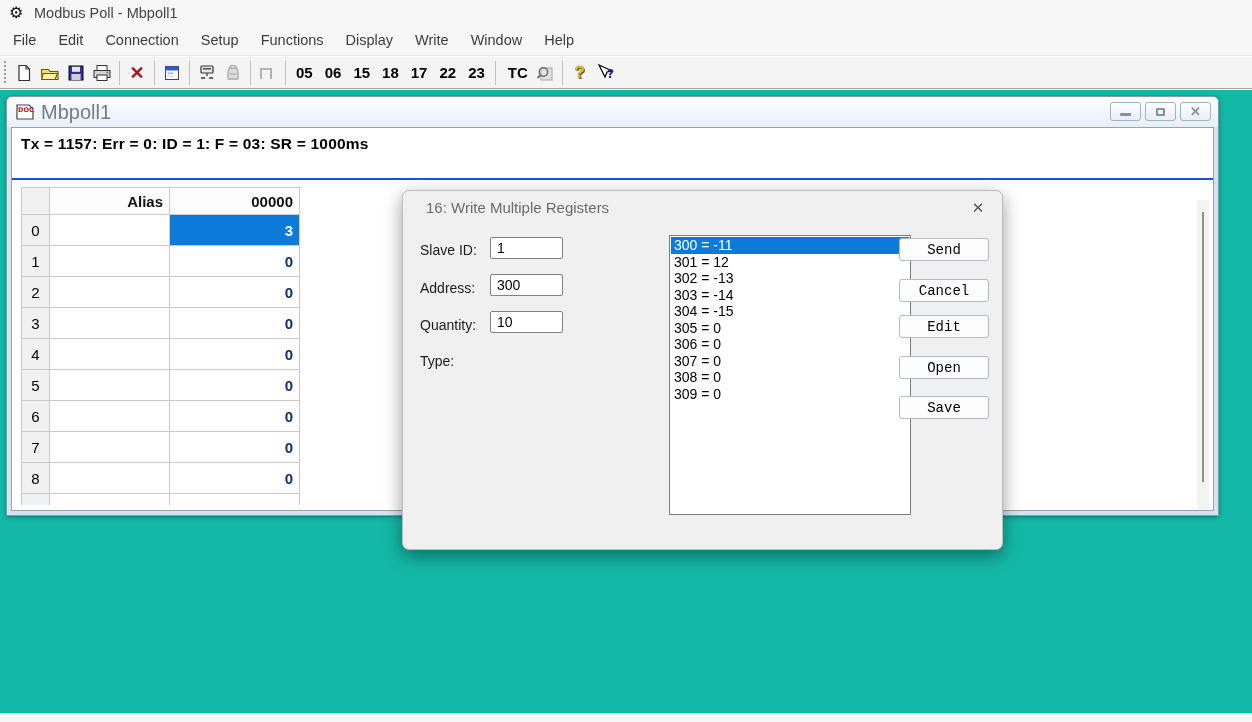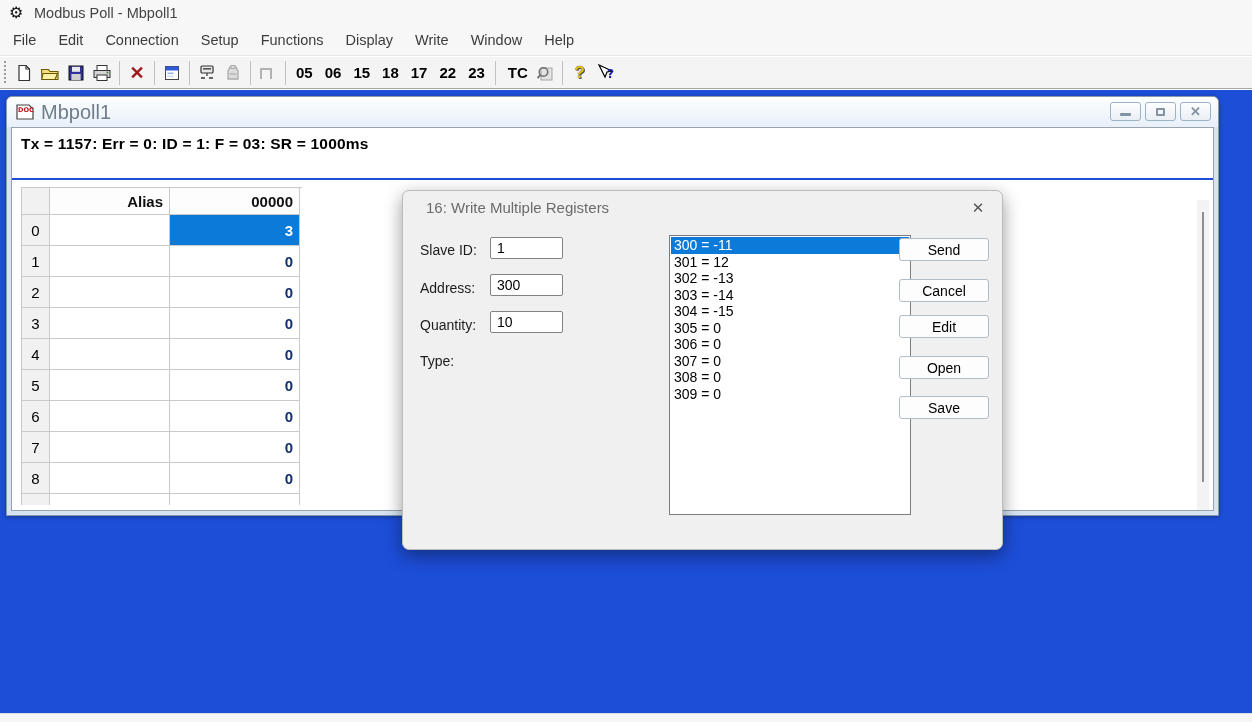--- a/index.html
+++ b/index.html
@@ -28,21 +28,21 @@
     background:repeating-linear-gradient(#9a9a9a 0 2px, transparent 2px 4px);
     background-size:2px 100%; background-repeat:no-repeat; background-position:1px 0; }
   .tbtn { width:26px; height:26px; display:flex; align-items:center; justify-content:center; }
   .tsep { width:1px; height:24px; background:#c2c2c2; margin:0 4px; }
   .tnum { font-size:15px; font-weight:bold; color:#000; padding:0 6px; }
   .tc { font-size:15px; font-weight:bold; color:#000; padding:0 4px 0 8px; }
   .red-x { color:#9e1a1a; font-size:18px; font-weight:bold; line-height:20px; }
   .qhelp { font-size:17px; font-weight:bold; color:#e6c619; text-shadow:0 0 1px #000, 1px 1px 0 #555; }
 
   
-  .mdi { position:absolute; top:90px; left:0; right:0; height:623px; background:#1d4ed8; }
+  .mdi { position:absolute; top:90px; left:0; right:0; height:623px; background:#14b8a6; }
 
   .child { position:absolute; left:6px; top:6px; width:1213px; height:420px;
     background:#d5e3f3; border:1px solid #8799ab; border-radius:6px 6px 0 0;
     box-shadow:0 1px 4px rgba(0,0,0,.35); }
   .child-titlebar { position:absolute; top:0; left:0; right:0; height:30px;
     border-radius:5px 5px 0 0;
     background:linear-gradient(#fdfeff, #e7eff8);
     display:flex; align-items:center; padding-left:8px; }
   .doc-icon { width:20px; height:18px; margin-right:6px; }
   .child-title { font-size:20px; color:#707d8a; }
@@ -94,21 +94,21 @@
   .combo { position:absolute; left:87px; top:157px; width:160px; height:23px; background:#fff;
     border:1px solid #828282; border-radius:2px; display:flex; align-items:center;
     justify-content:space-between; padding:0 8px 0 6px; font-size:14px; color:#000; }
 
   .reglist { position:absolute; left:266px; top:44px; width:242px; height:280px;
     background:#fff; border:1px solid #7d7d7d; overflow:hidden; padding:1px; }
   .regitem { font-size:14px; line-height:16.5px; color:#000; padding-left:3px; white-space:nowrap; }
   .regitem.sel { background:#0c7ad8; color:#fff; }
 
   .dbtn { position:absolute; left:496px; width:90px; height:23px; background:#fdfdfd;
-    border:1px solid #b2bcc6; border-radius:3px; font-family:Liberation Sans, sans-serif;
+    border:1px solid #b2bcc6; border-radius:3px; font-family:Liberation Mono, monospace;
     font-size:14px; color:#000; text-align:center; line-height:21px; }
 
   .bottom-strip { position:absolute; bottom:0; left:0; right:0; height:9px;
     background:#f6f6f6; border-top:1px solid #e0e0e0; }
 
   svg { display:block; }
 </style>
 </head>
 <body>
 

